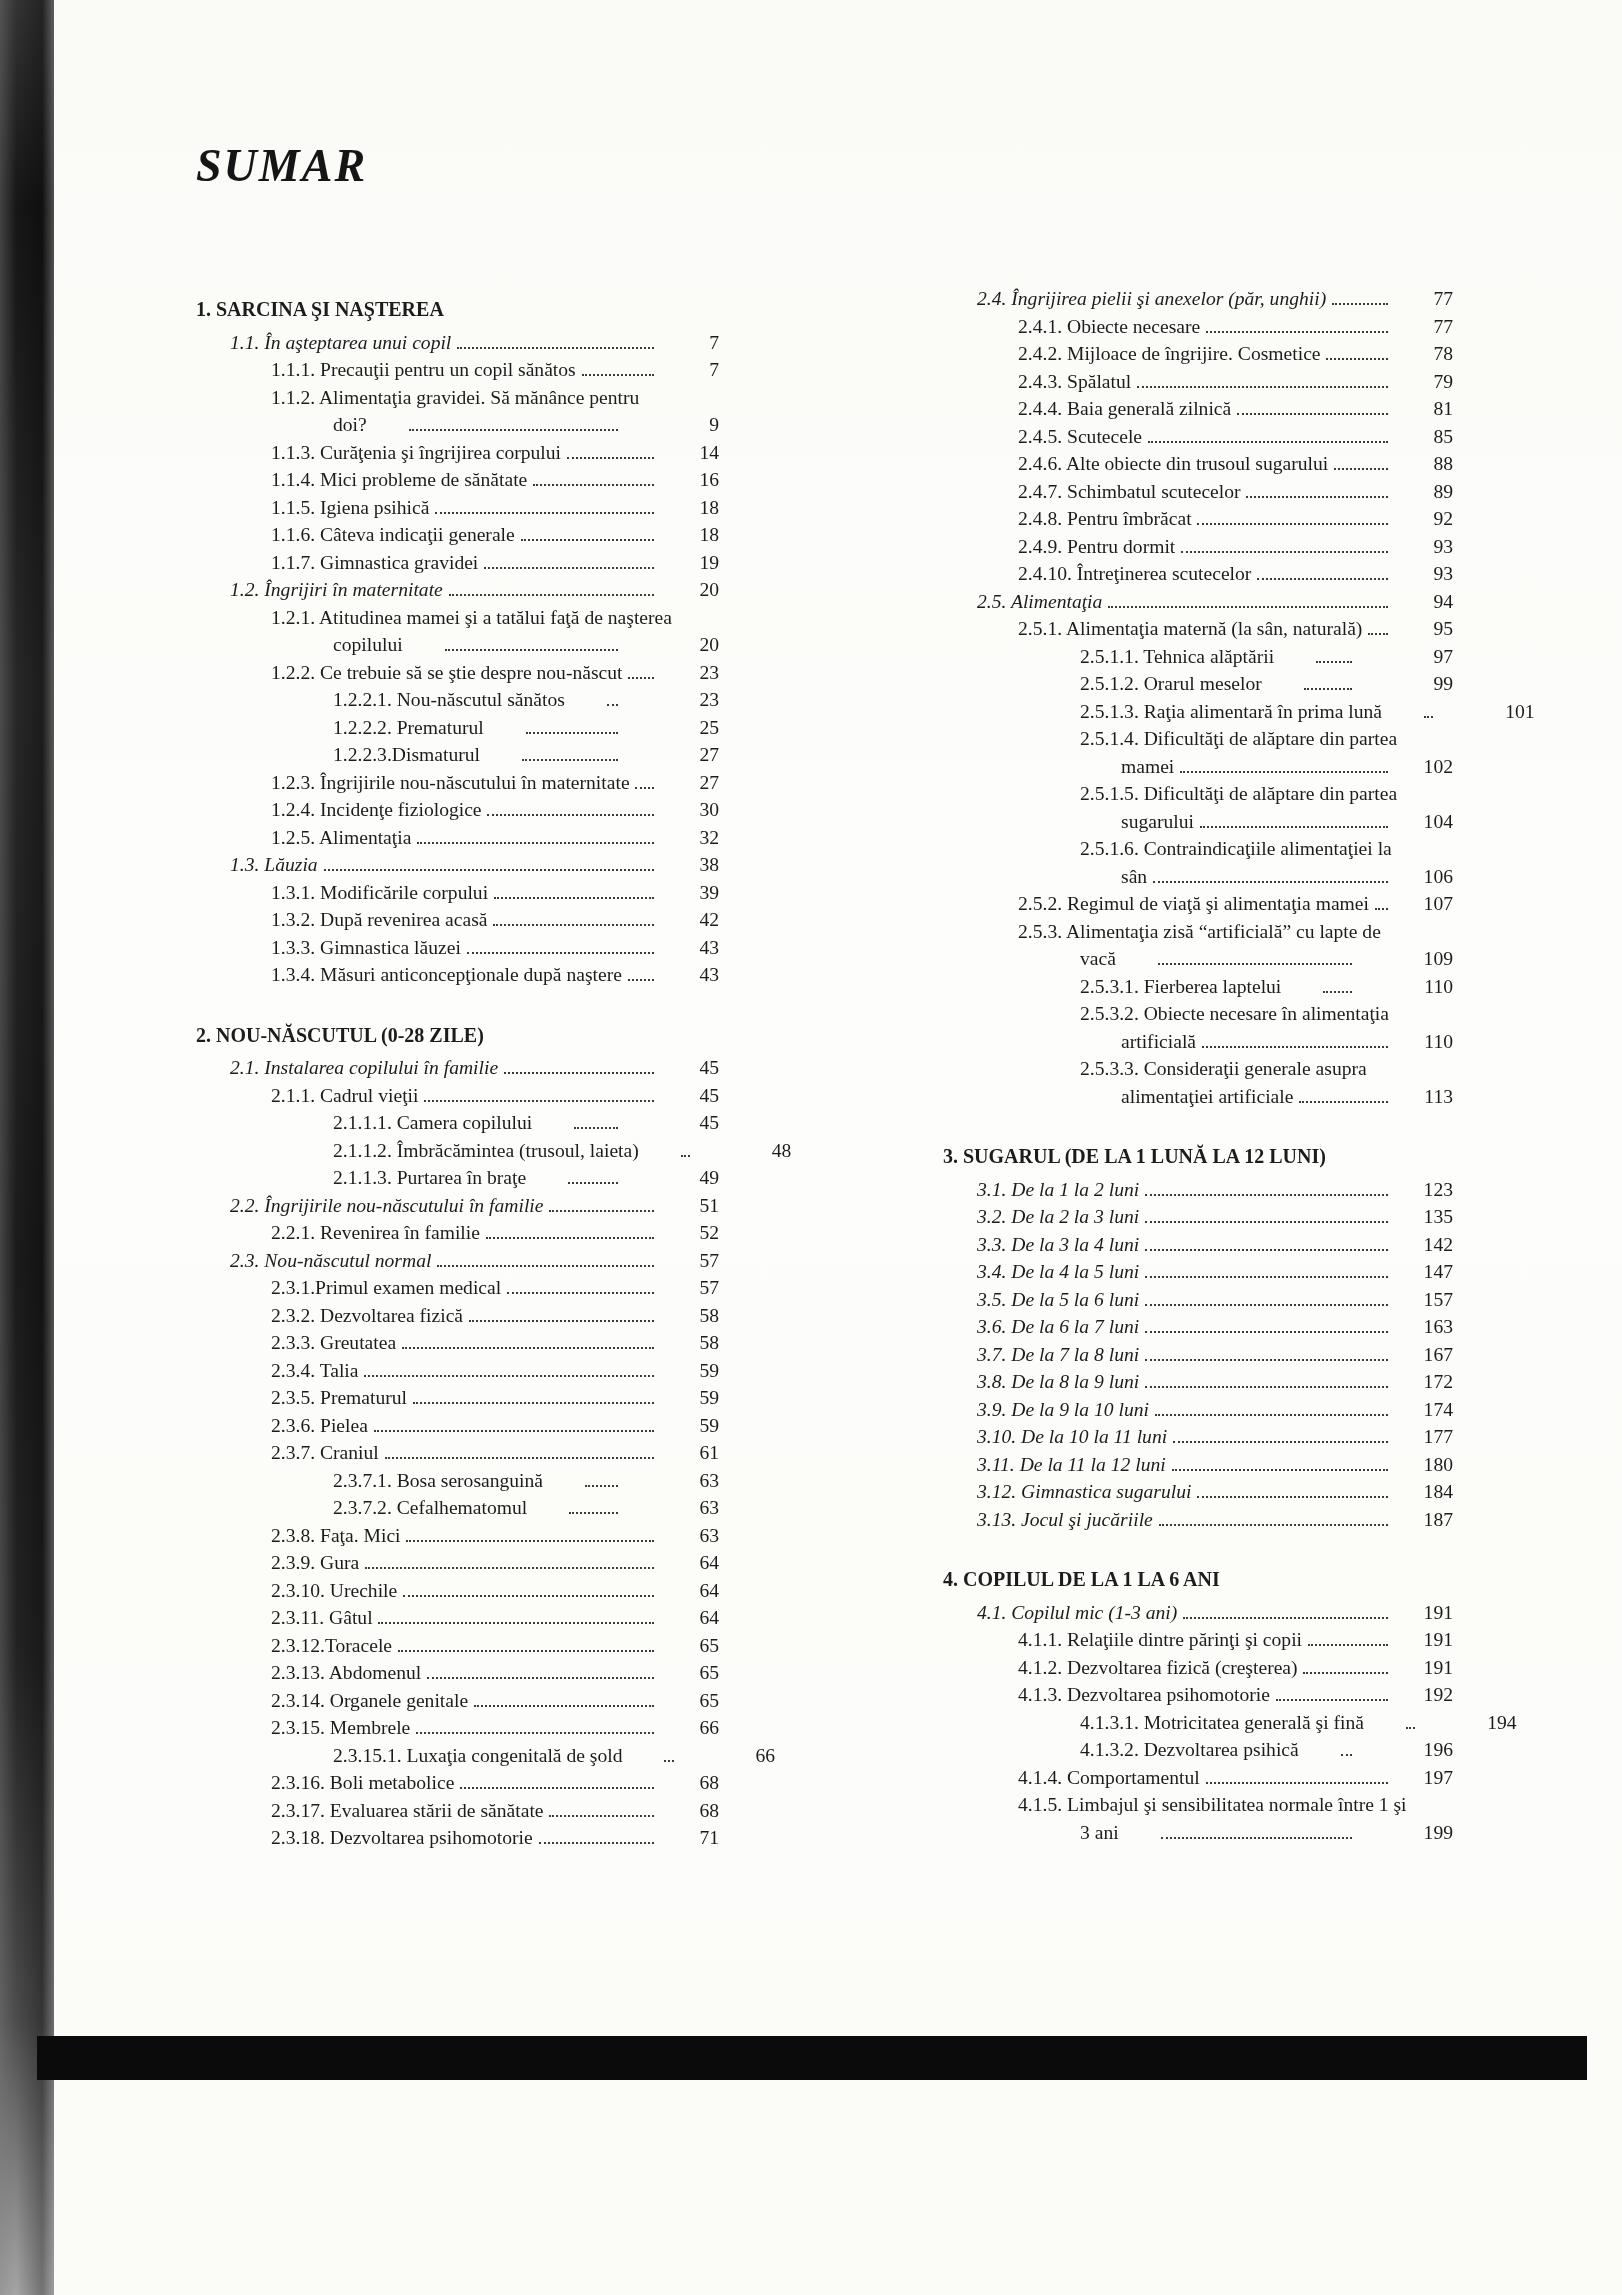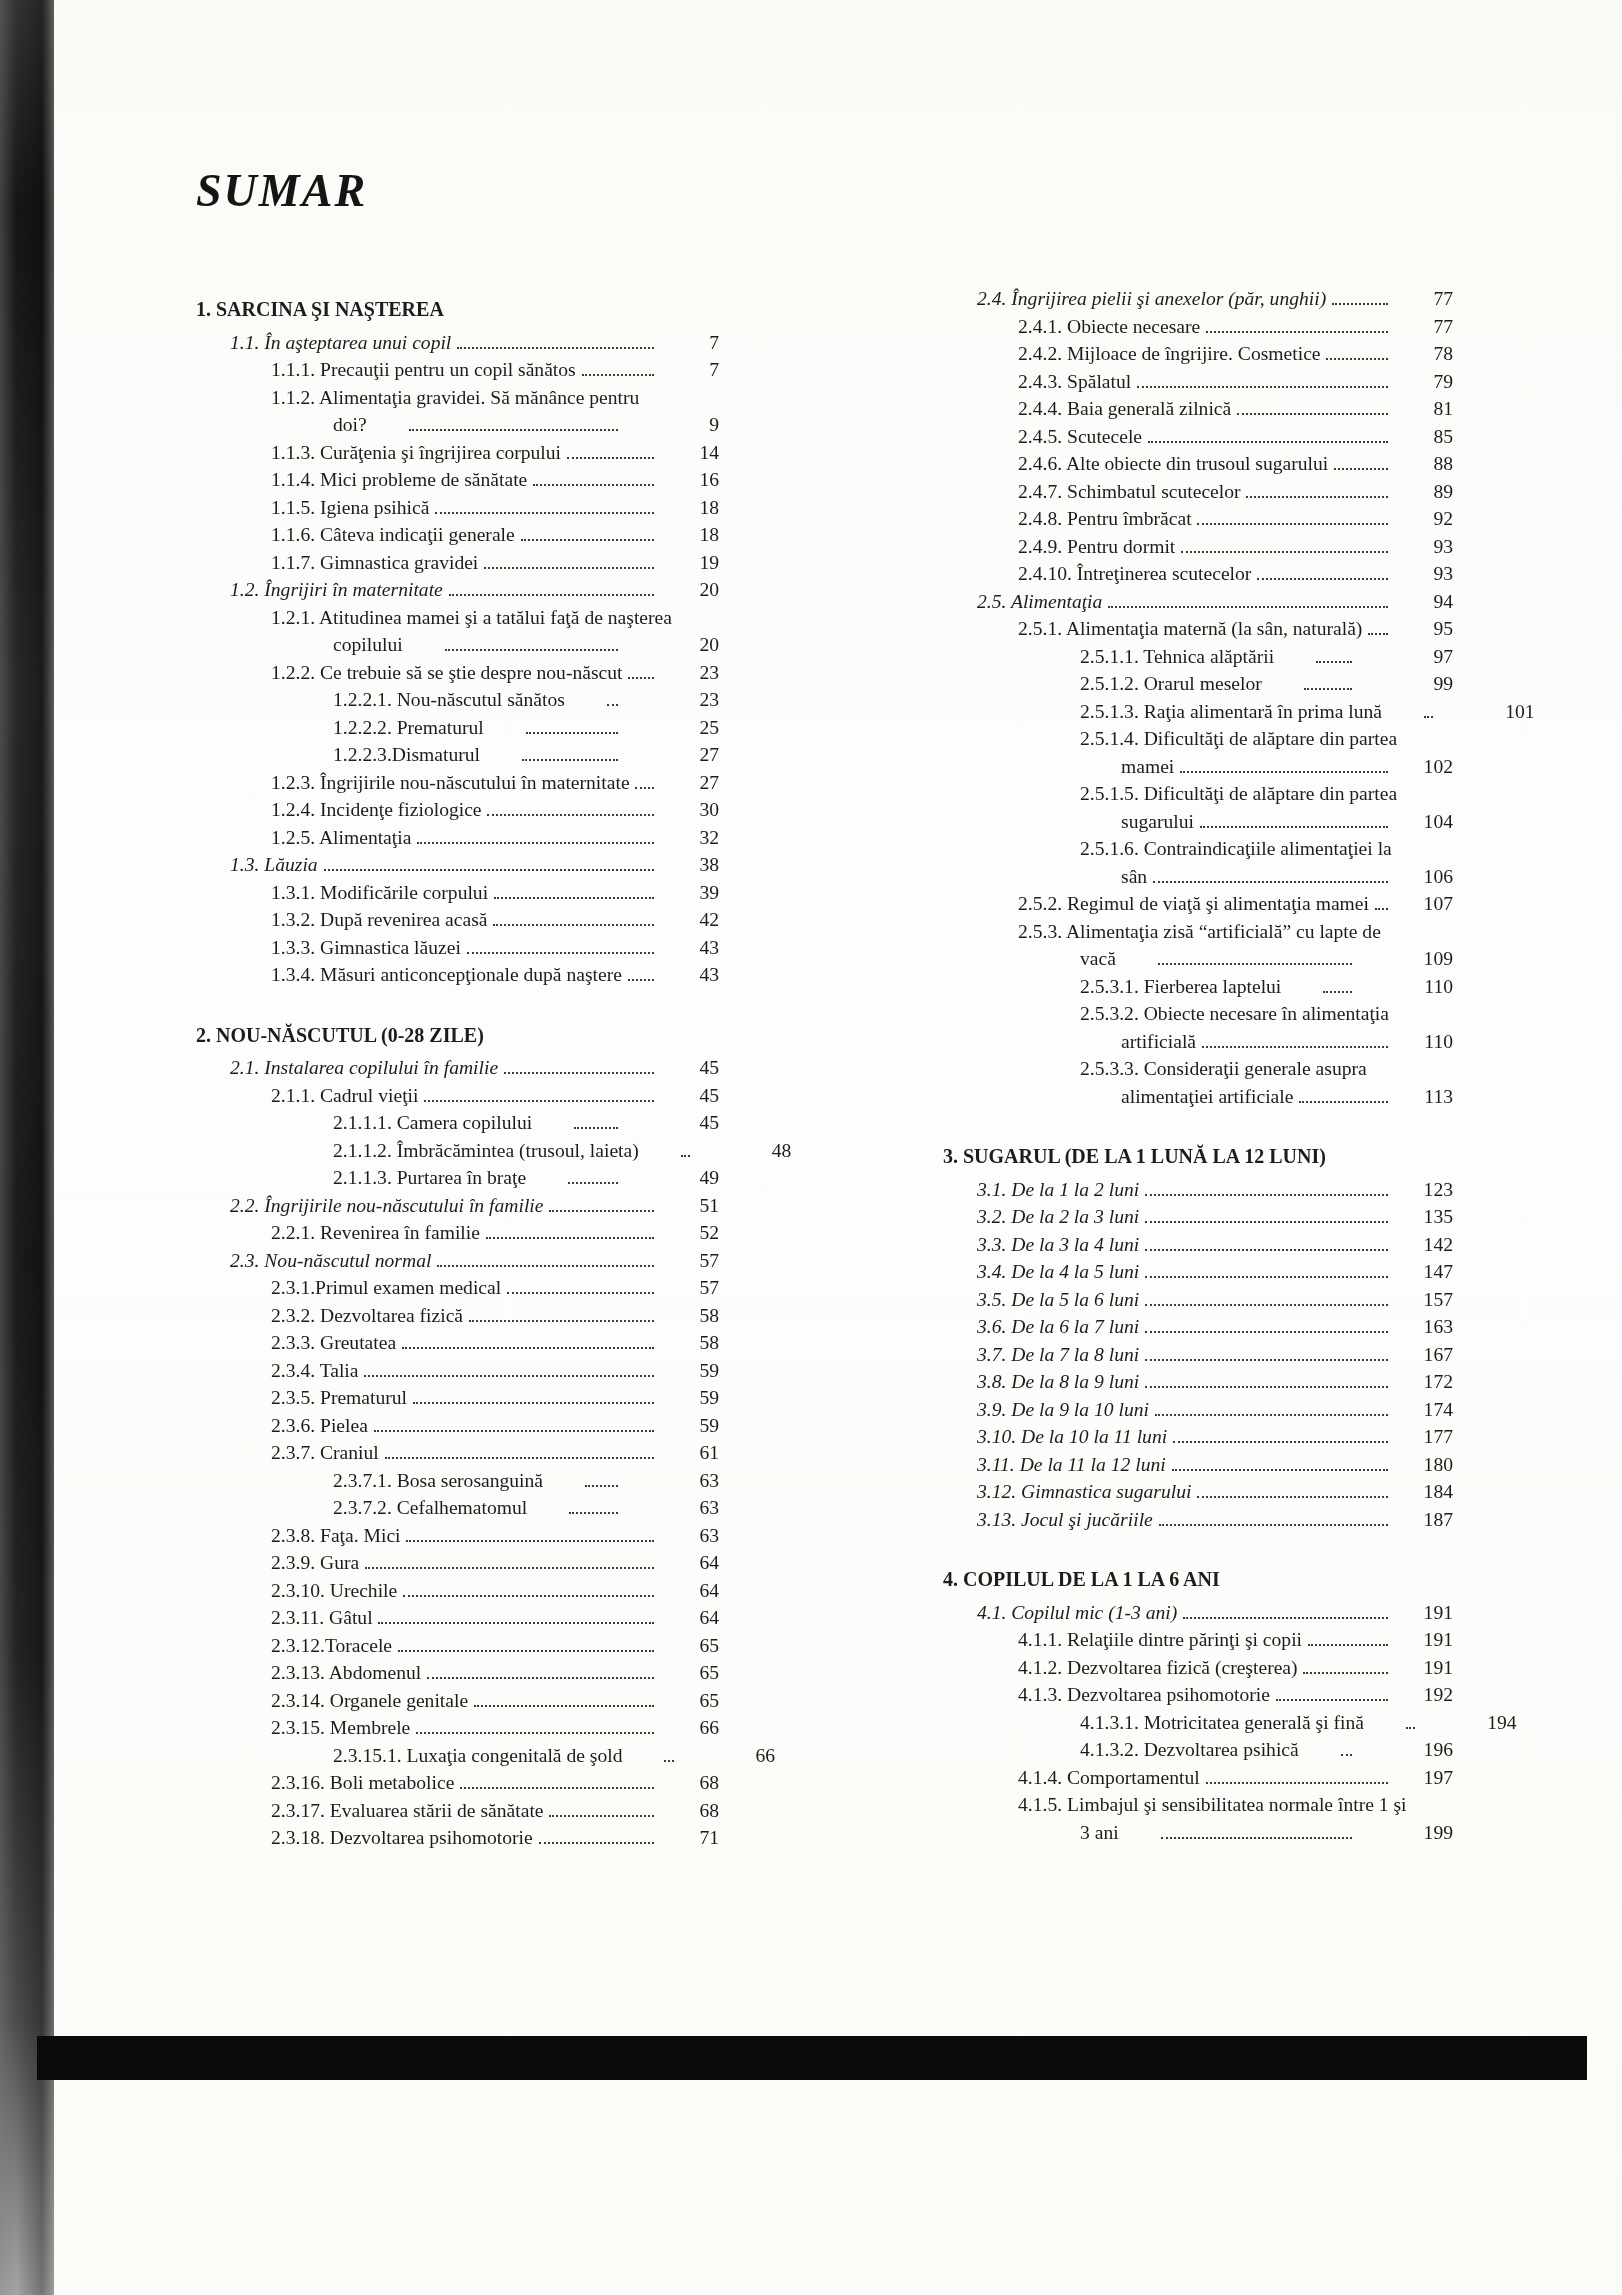--- a/index.html
+++ b/index.html
@@ -28,21 +28,21 @@
     position: absolute;
     left: 37px;
     top: 2036px;
     width: 1550px;
     height: 44px;
     background: #0b0b0b;
   }
   .title {
     position: absolute;
     left: 196px;
-    top: 164px;
+    top: 139px;
     margin: 0;
     font-size: 46px;
     font-weight: bold;
     font-style: italic;
     letter-spacing: 2px;
     color: #151515;
   }
   .columns {
     position: absolute;
     left: 196px;

